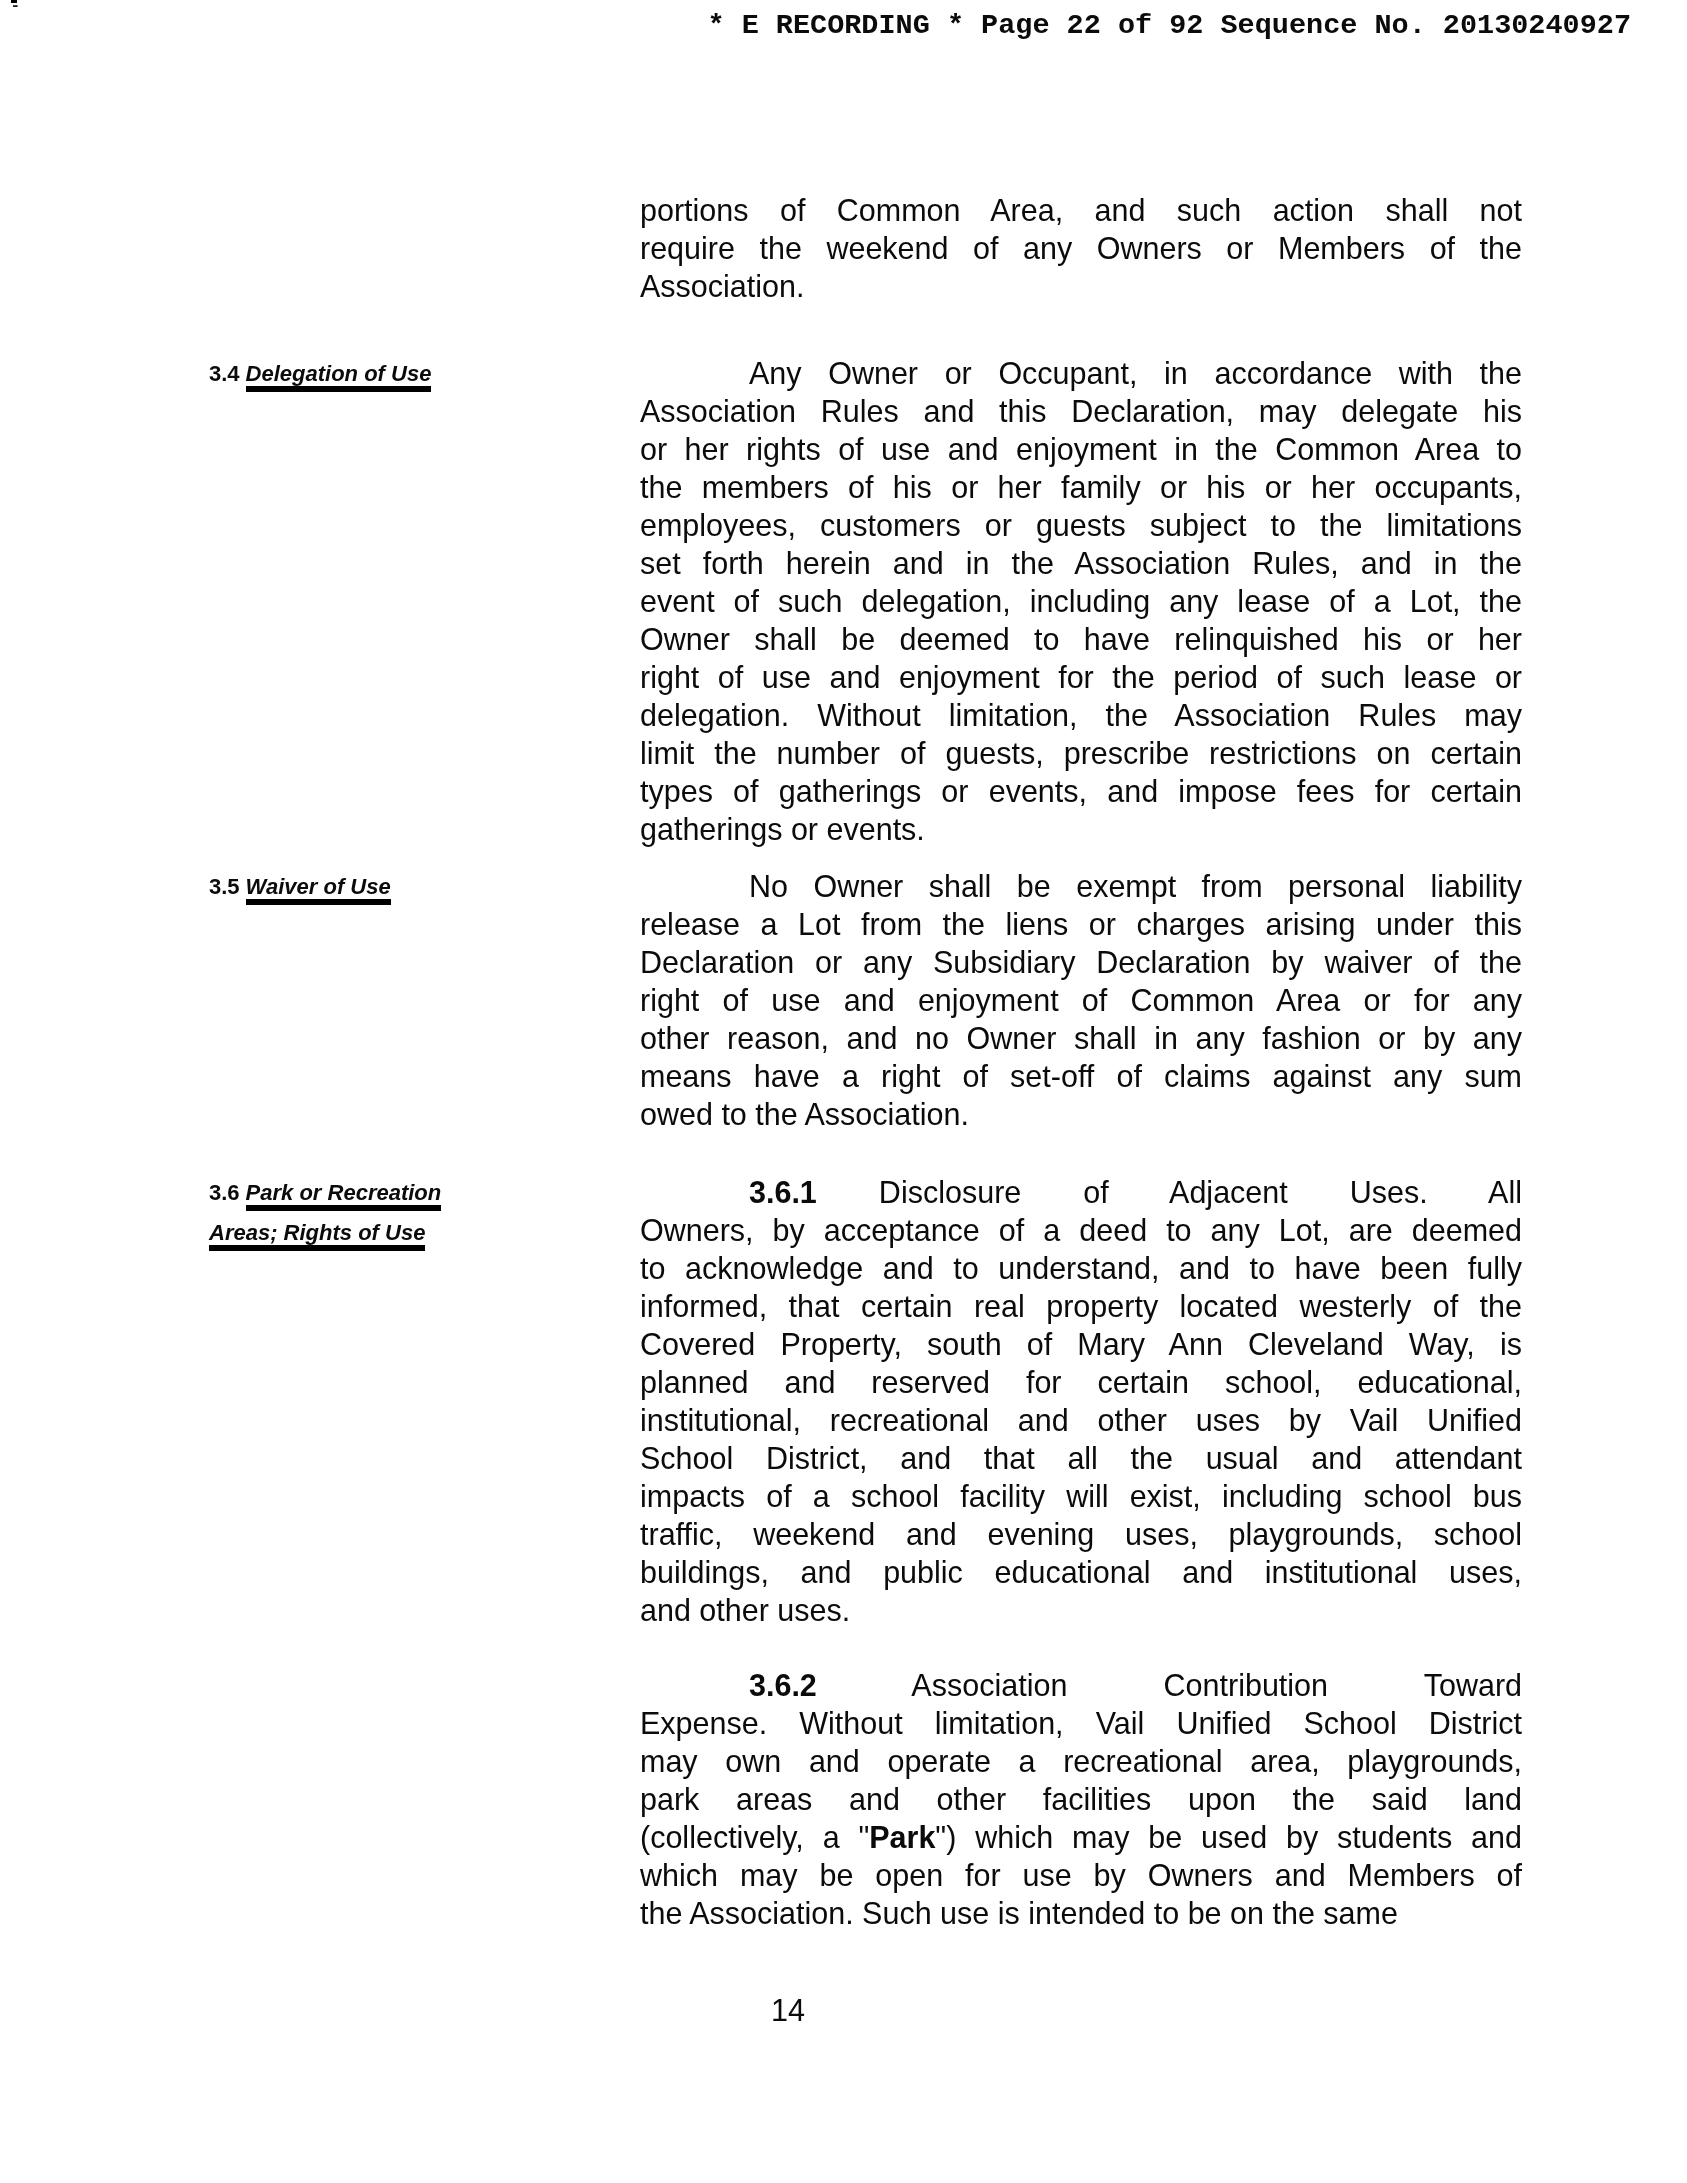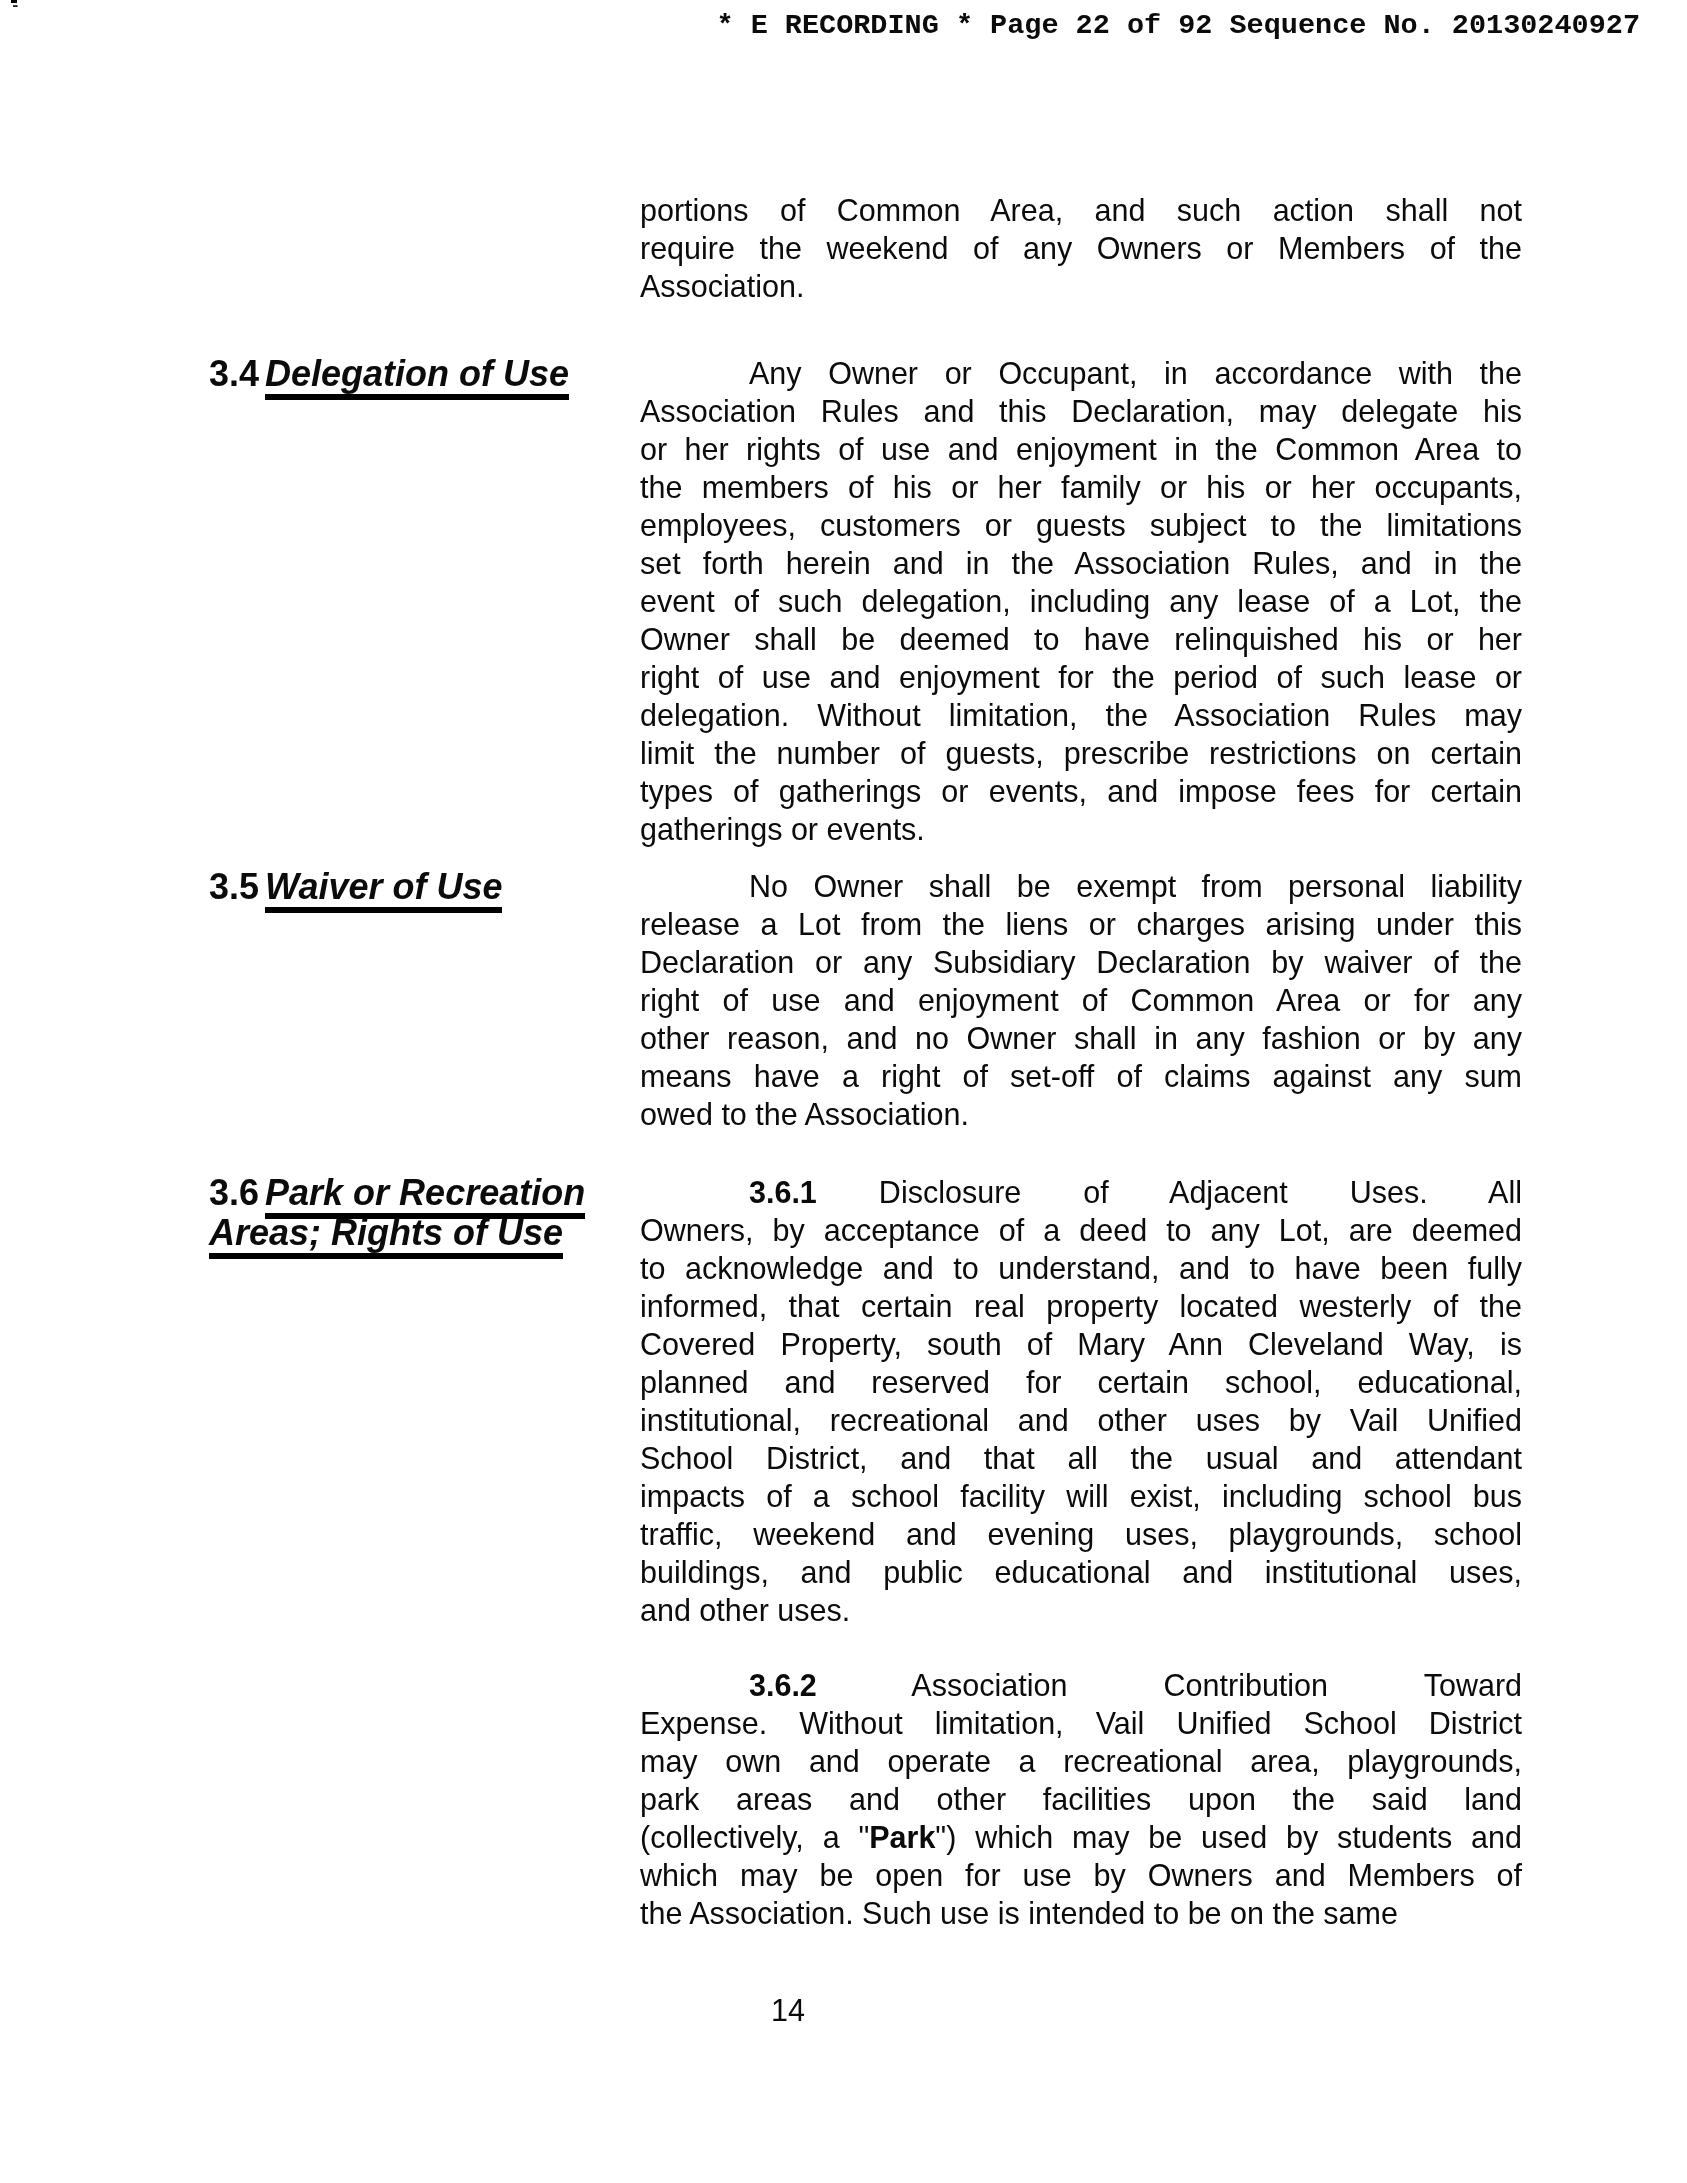--- a/index.html
+++ b/index.html
@@ -9,21 +9,21 @@
     height: 2183px;
     background: #ffffff;
     color: #0b0b0b;
     font-family: "Liberation Sans", sans-serif;
     overflow: hidden;
   }
   
   .header-line {
     position: absolute;
     top: 9.3px;
-    right: 48px;
+    right: 57px;
     font-family: "Liberation Mono", "DejaVu Sans Mono", monospace;
     font-weight: 700;
     font-size: 28.5px;
     letter-spacing: 0px;
     white-space: pre;
   }
   
   .artifact {
     position: absolute;
     left: 10.6px;
@@ -43,21 +43,21 @@
     display: flex;
     padding-left: 192px;
   }
   .row + .row { margin-top: 40px; }
   .row:nth-child(2) { margin-top: 49px; }
   .row:nth-child(3) { margin-top: 19px; }
   .row:nth-child(4) { }
   .hcell { flex: 0 0 431px; width: 431px; }
   .pcell { flex: 0 0 882px; width: 882px; }
   .hline {
-    font-size: 36px;
+    font-size: 22px;
     line-height: 40px;
     font-weight: 700;
     white-space: nowrap;
   }
   .hline .num {
     font-style: normal;
     margin-right: 6px;
   }
   .hline .ttl {
     font-style: italic;

